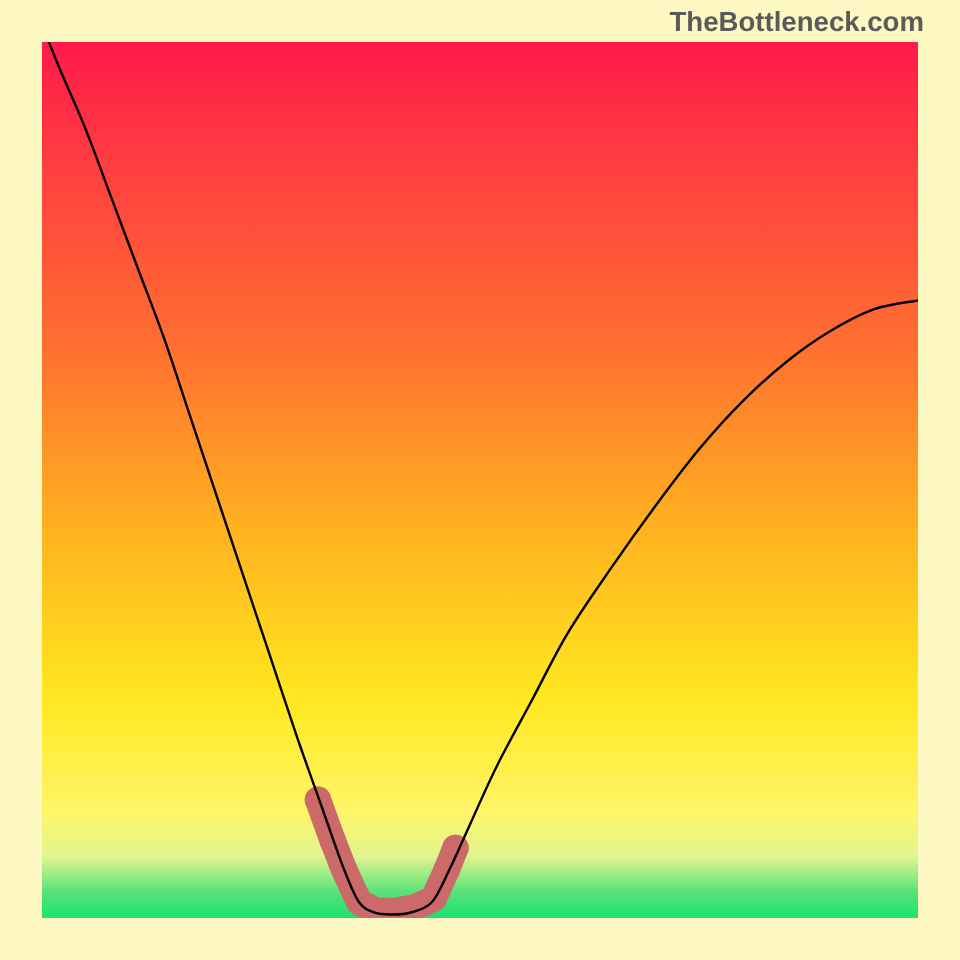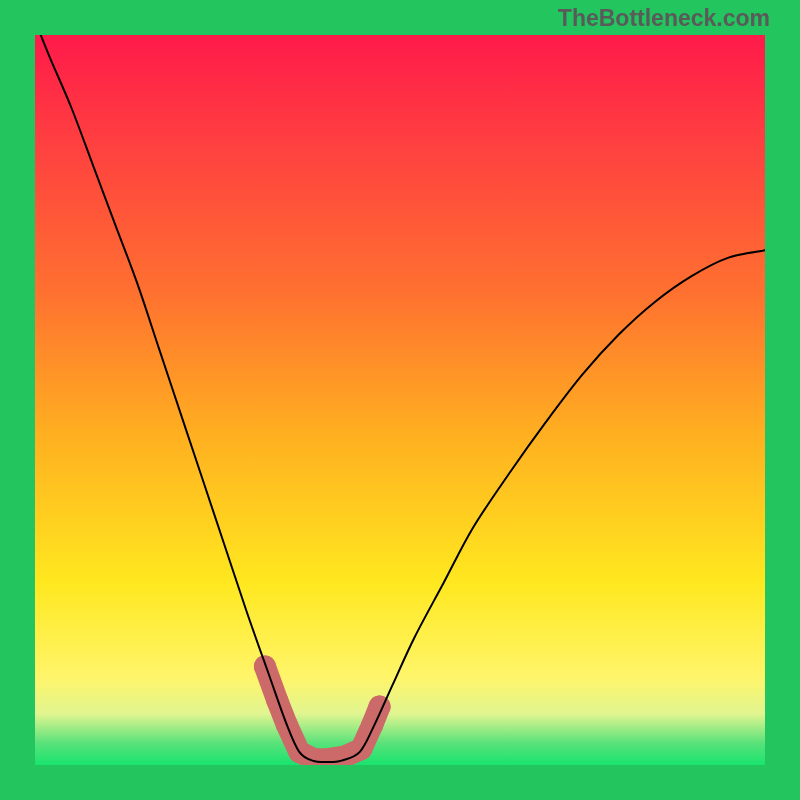--- a/index.html
+++ b/index.html
@@ -10,21 +10,21 @@
     background: #000000;
     overflow: hidden;
     font-family: Arial, Helvetica, sans-serif;
   }
   .frame {
     position: absolute;
     top: 0;
     left: 0;
     width: 800px;
     height: 800px;
-    background: #22c55e;
+    background: #fef9c3;
   }
   .plot-area {
     position: absolute;
     background: linear-gradient(
       to bottom,
       #ff1a4a 0%,
       #ff4040 15%,
       #ff7030 35%,
       #ffb020 55%,
       #ffe81f 75%,

